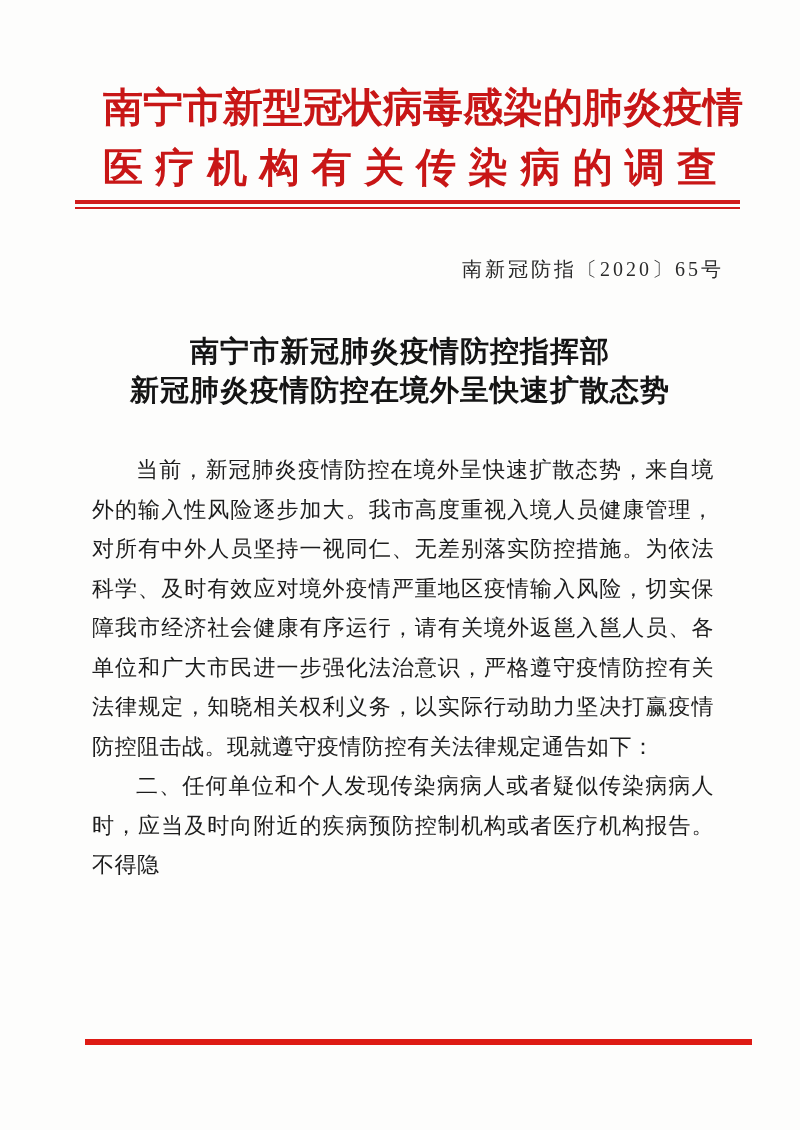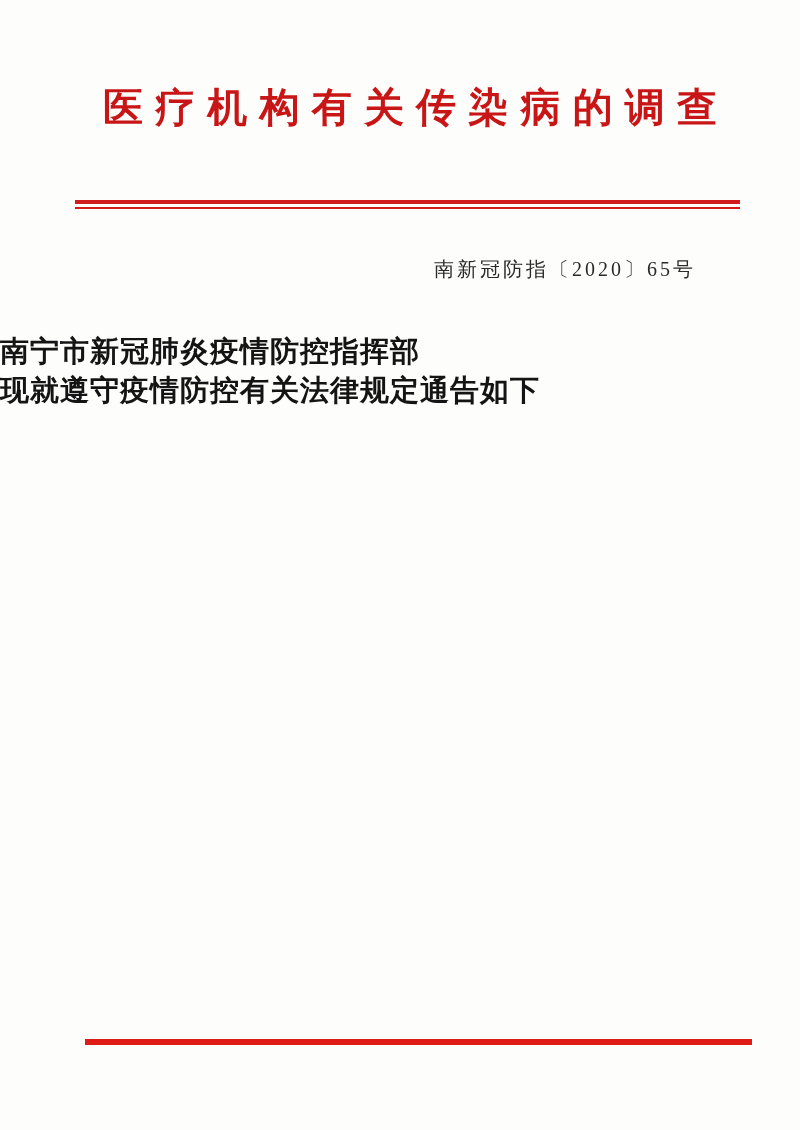--- a/index.html
+++ b/index.html
@@ -41,33 +41,33 @@
     width: 665px;
     height: 3px;
     background: #fdfdfc;
     border-top: 4px solid var(--red-line, #d01c1c);
     border-bottom: 2px solid var(--red-line, #d01c1c);
   }
   
   .doc-number {
     position: absolute;
     top: 254px;
-    right: 104px;
+    right: 76px;
     font-size: 20px;
     line-height: 30px;
     letter-spacing: 3px;
     color: #2a2a2a;
   }
   
   .notice-title {
     position: absolute;
     top: 332px;
     left: 0;
     width: 800px;
-    text-align: left;
+    text-align: center;
     font-size: 29px;
     font-weight: bold;
     line-height: 39px;
     letter-spacing: 1px;
     color: #141414;
   }
   
   .body-text {
     position: absolute;
     top: 450px;
@@ -92,30 +92,33 @@
     height: 6px;
     background: var(--red-footer, #de1b14);
   }
 </style>
 </head>
 <body>
 
 <div class="page">
 
   <div class="letterhead">
+    <span class="lh-line">南宁市新型冠状病毒感染的肺炎疫情</span>
     <span class="lh-line">医疗机构有关传染病的调查</span>
   </div>
 
   <div class="double-rule"></div>
 
   <div class="doc-number">南新冠防指〔2020〕65号</div>
 
   <div class="notice-title">
     <div>南宁市新冠肺炎疫情防控指挥部</div>
-    <div>现就遵守疫情防控有关法律规定通告如下</div>
+    <div>新冠肺炎疫情防控在境外呈快速扩散态势</div>
   </div>
 
   <div class="body-text">
+    <p>当前，新冠肺炎疫情防控在境外呈快速扩散态势，来自境外的输入性风险逐步加大。我市高度重视入境人员健康管理，对所有中外人员坚持一视同仁、无差别落实防控措施。为依法科学、及时有效应对境外疫情严重地区疫情输入风险，切实保障我市经济社会健康有序运行，请有关境外返邕入邕人员、各单位和广大市民进一步强化法治意识，严格遵守疫情防控有关法律规定，知晓相关权利义务，以实际行动助力坚决打赢疫情防控阻击战。现就遵守疫情防控有关法律规定通告如下：</p>
+    <p>二、任何单位和个人发现传染病病人或者疑似传染病病人时，应当及时向附近的疾病预防控制机构或者医疗机构报告。不得隐</p>
   </div>
 
   <div class="footer-rule"></div>
 
 </div>
 
 </body></html>

